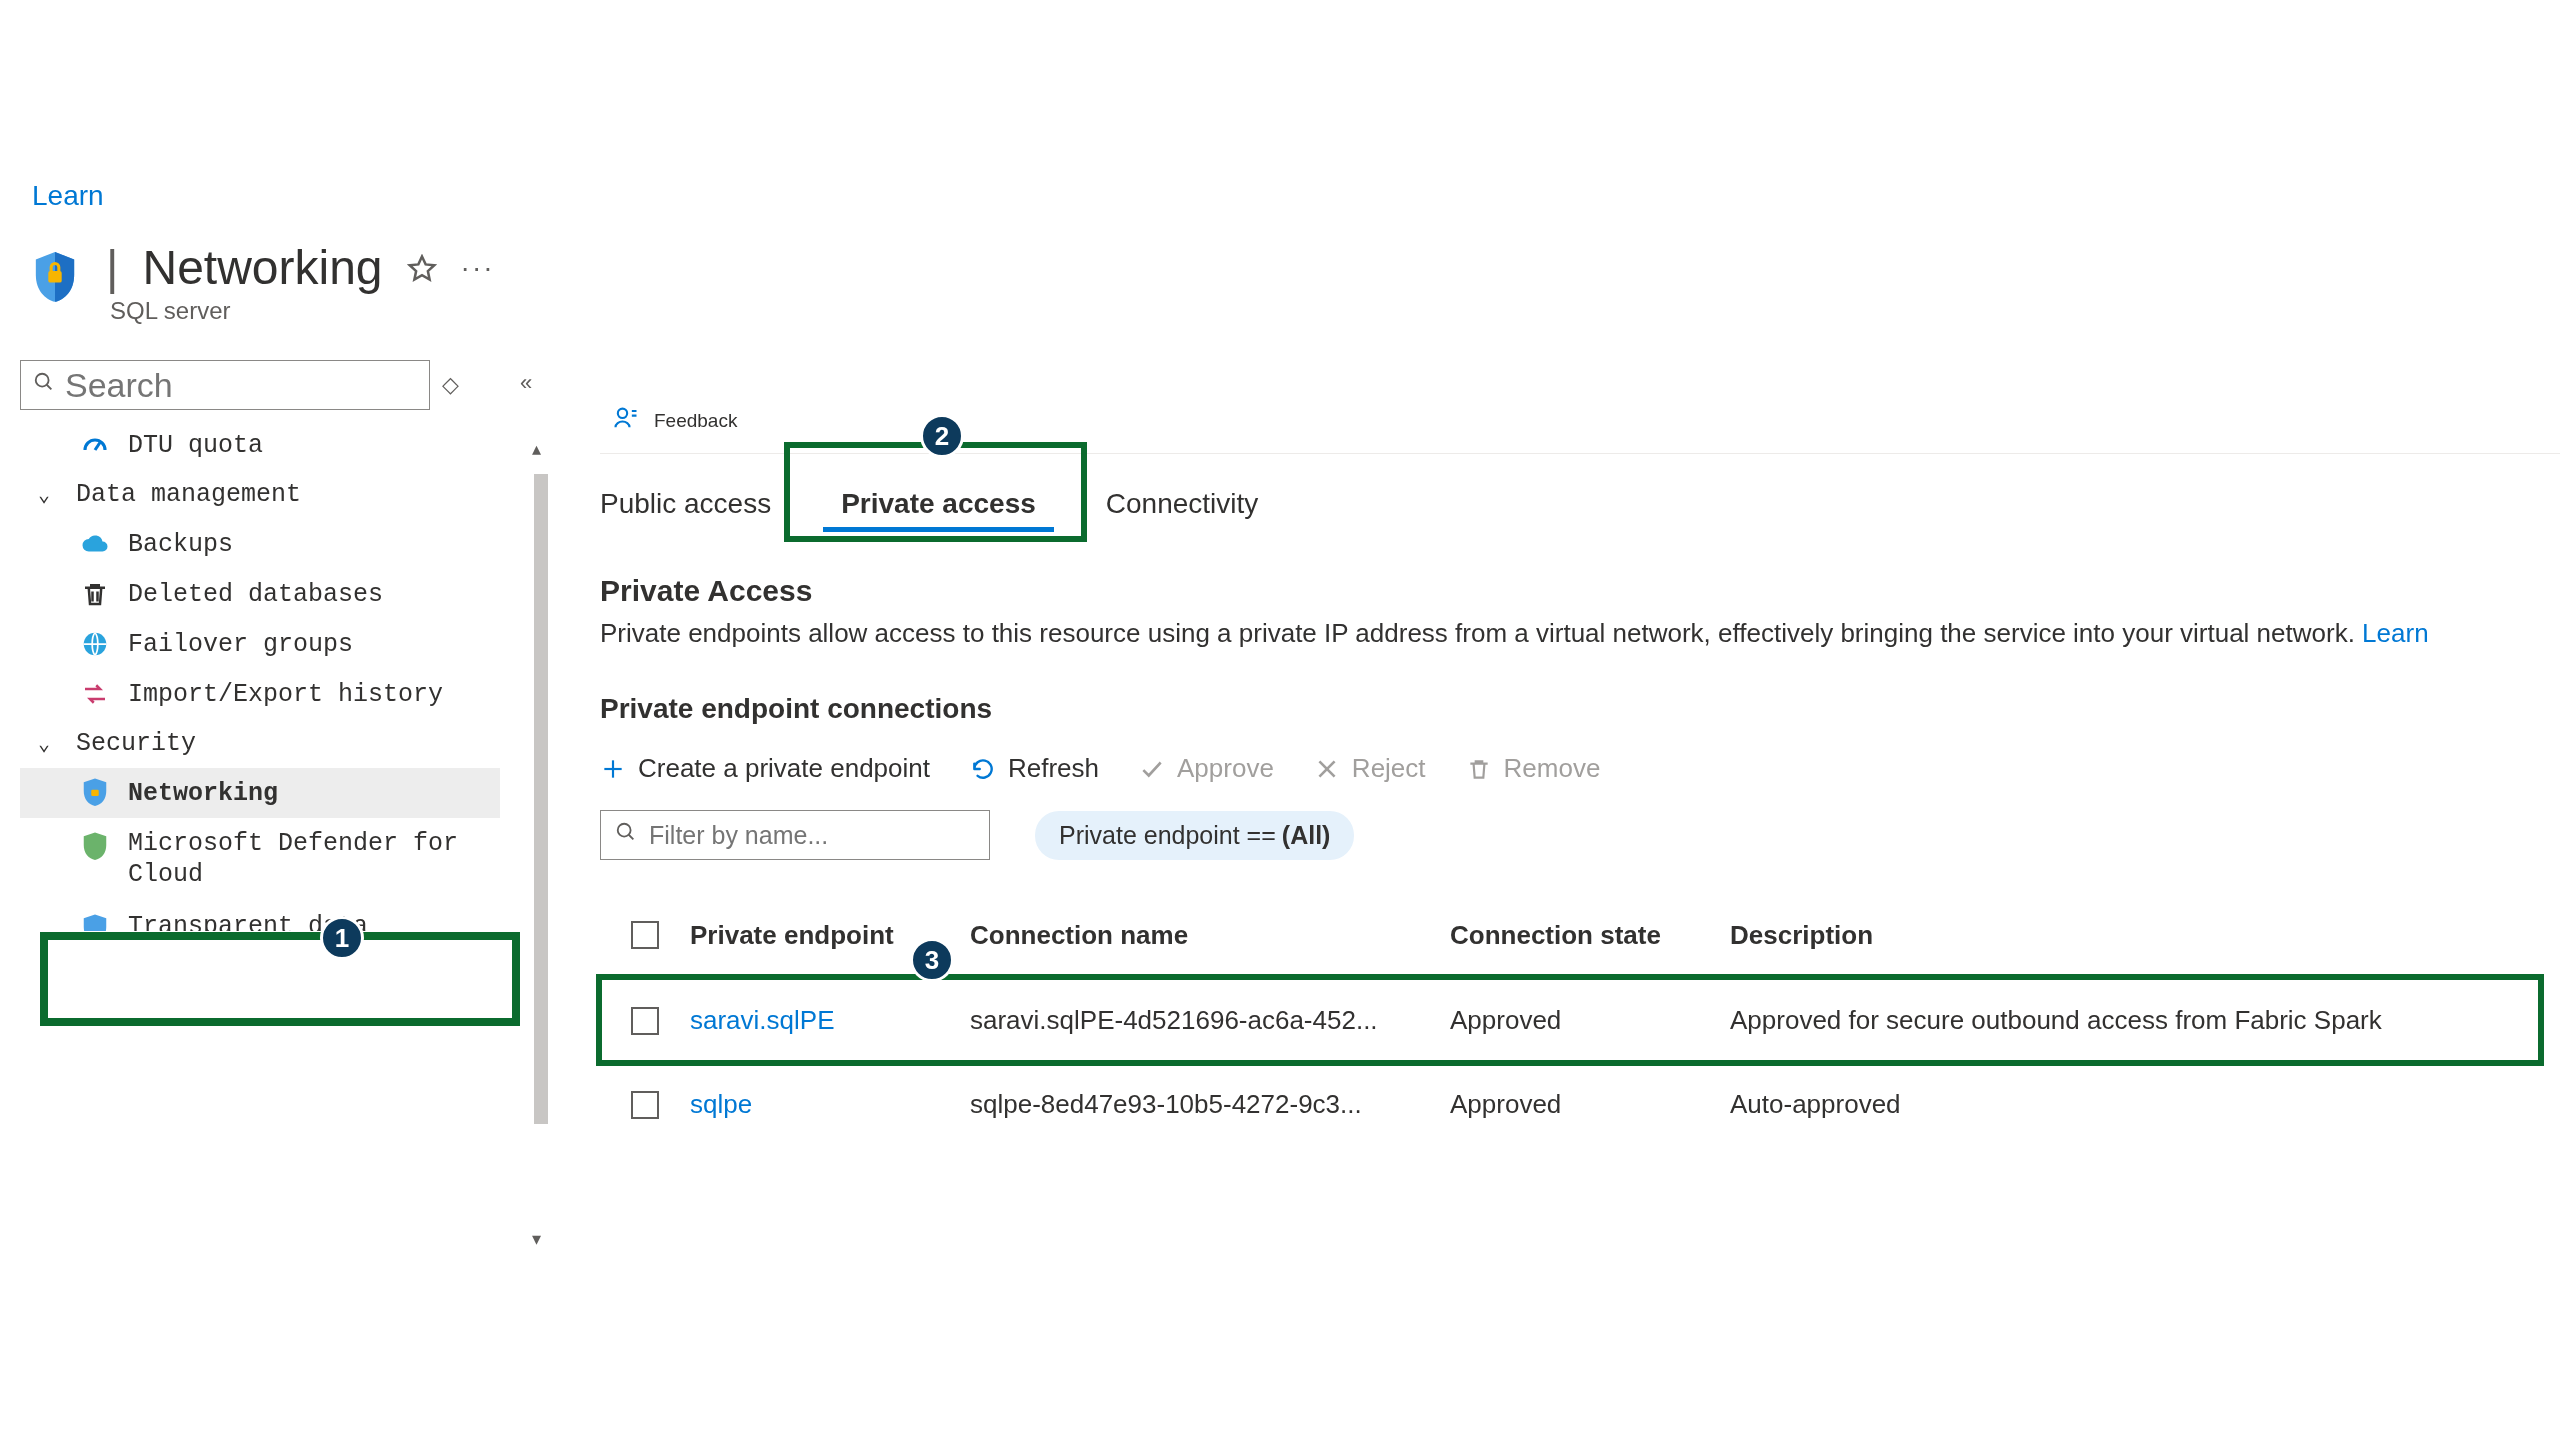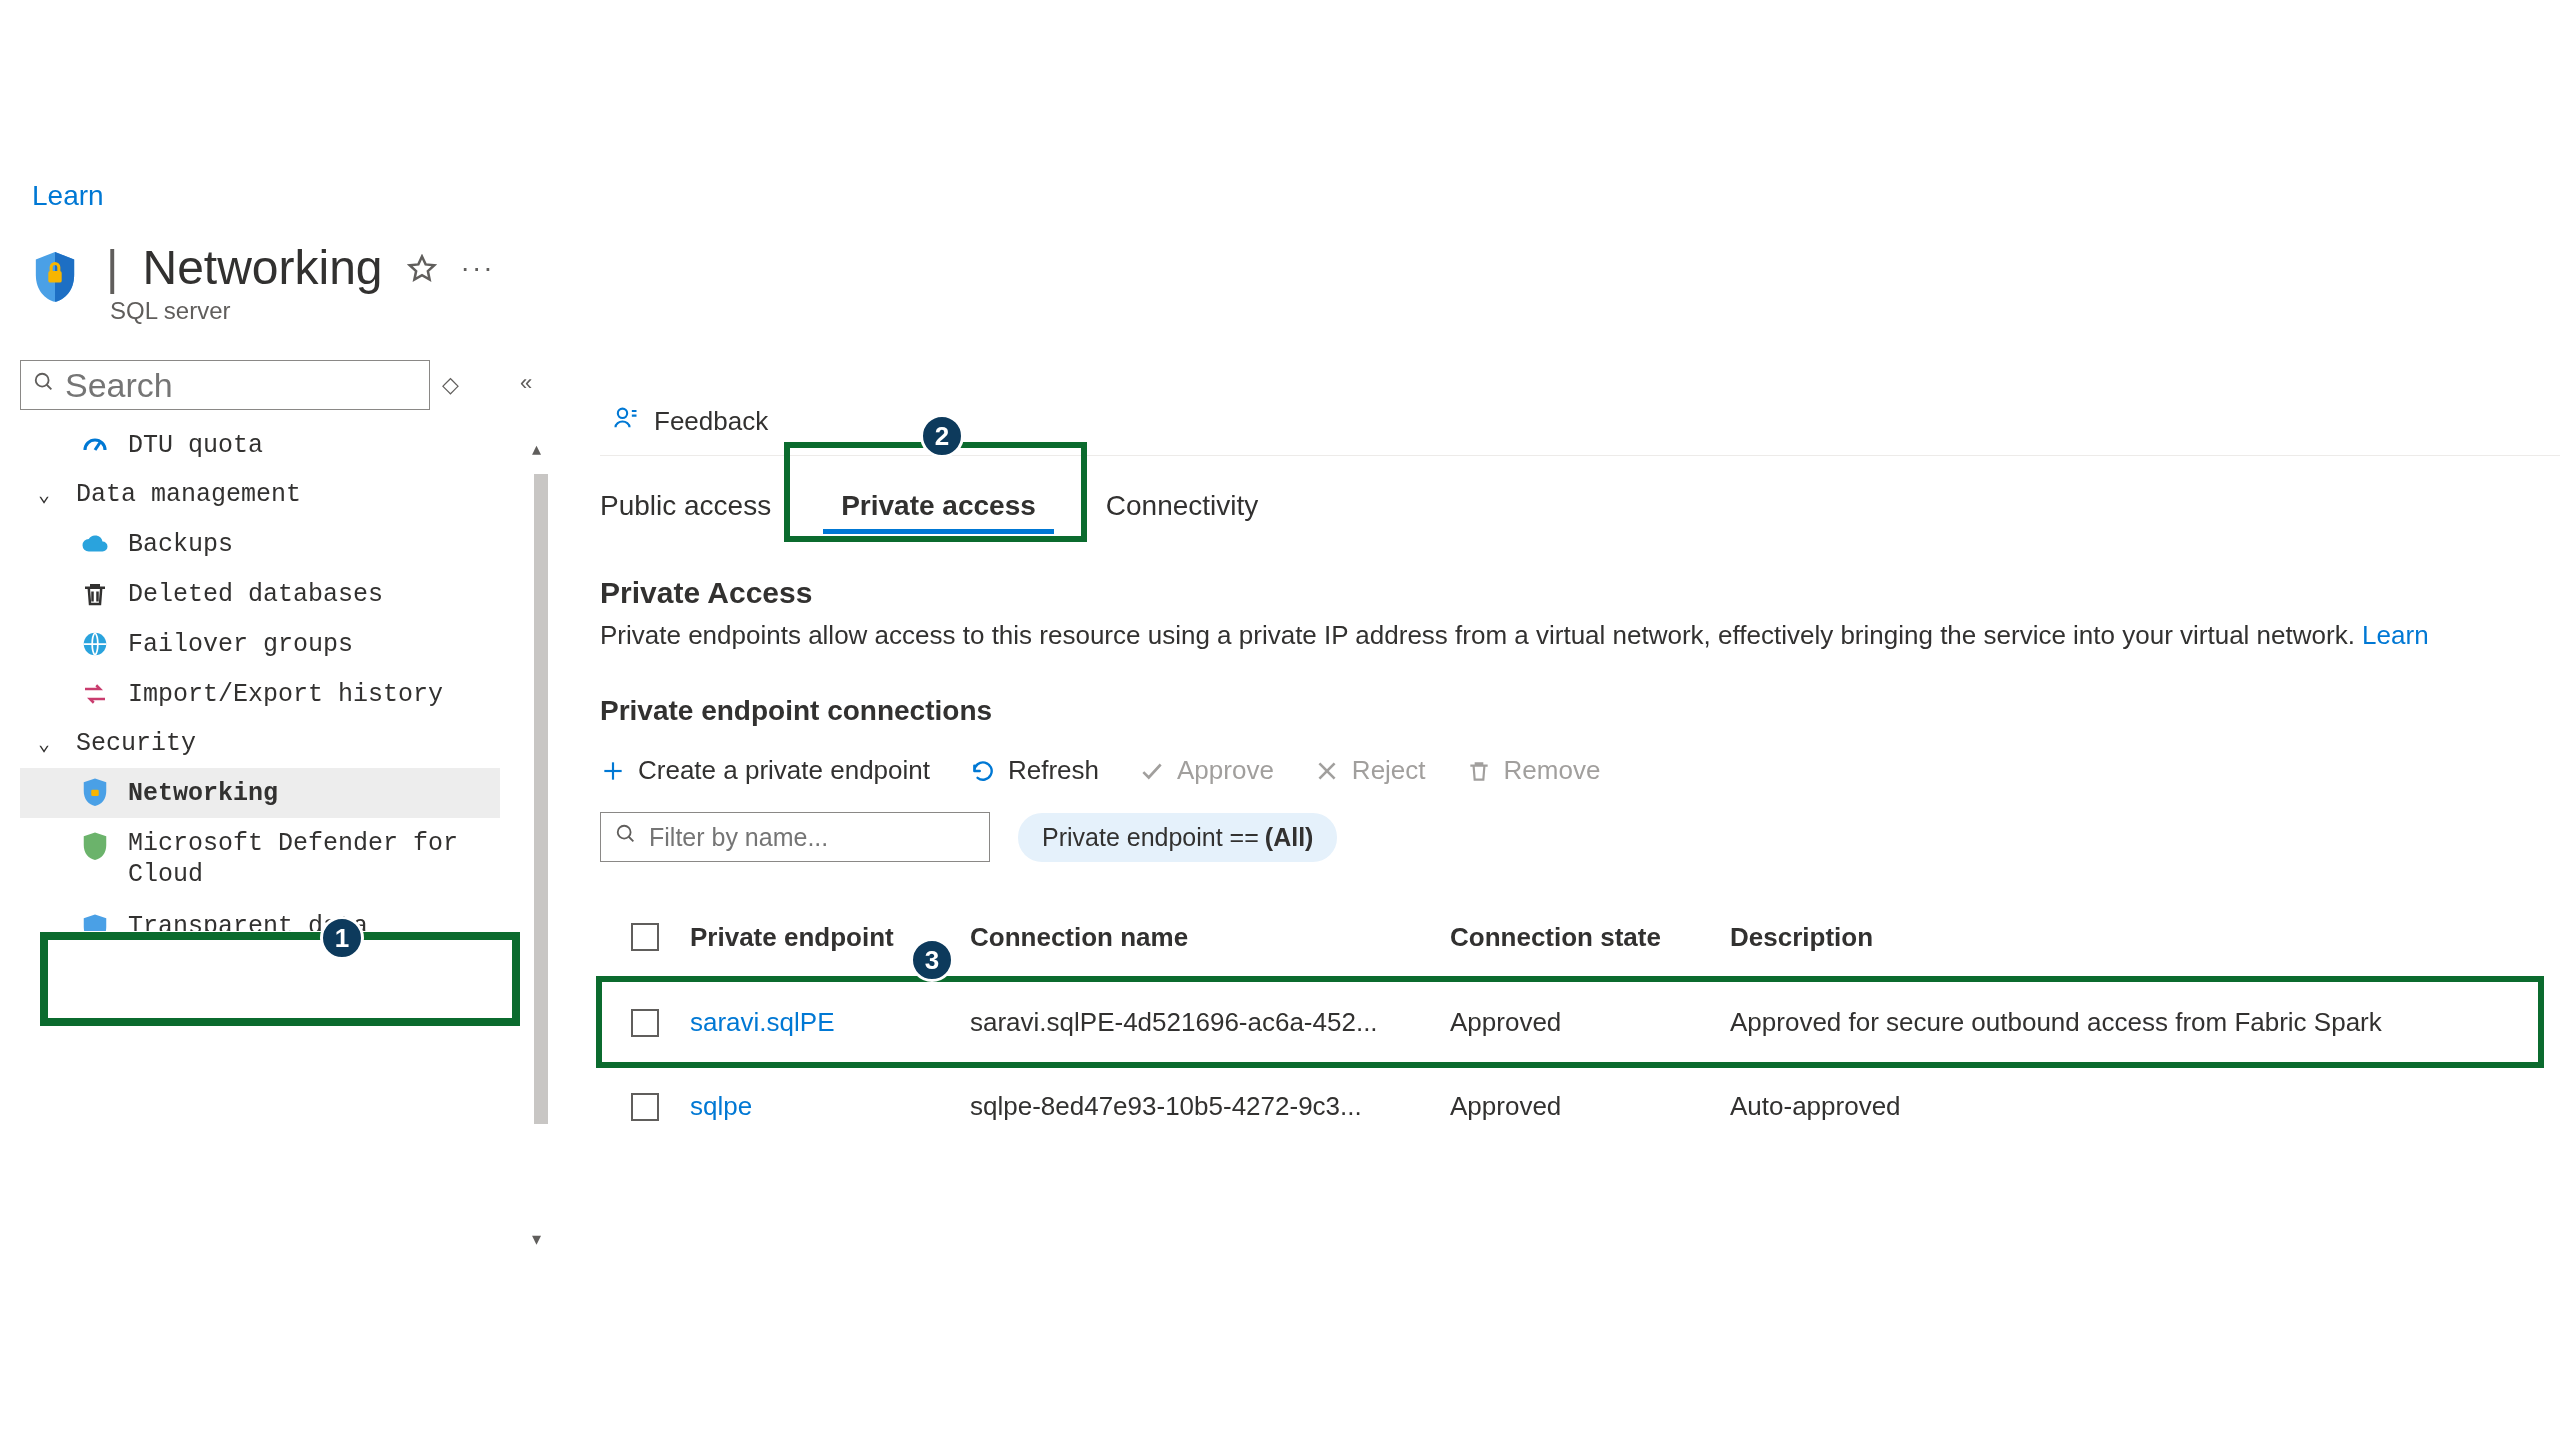--- a/index.html
+++ b/index.html
@@ -112,21 +112,21 @@
   .scrollbar .arrow.down{ bottom:-6px;}
 
   .main {
     position: absolute;
     left: 600px;
     top: 400px;
     right: 0;
   }
   .feedback {
     display: flex; align-items: center; gap: 14px;
-    font-size: 26px; padding: 4px 0 16px 12px;
+    font-size: 19px; padding: 4px 0 16px 12px;
     cursor: pointer;
   }
   .feedback svg { width: 28px; height: 28px; stroke:#0078d4;}
   .main-divider { height:1px; background:#edebe9; margin: 0; }
 
   .tabs { display: flex; gap: 52px; padding: 24px 0 0 0; font-size: 28px; position:relative;}
   .tab { padding: 10px 0; cursor:pointer; position: relative;}
   .tab.active { font-weight: 600; }
   .tab.active::after {
     content: ""; position: absolute; left:0; right:0; bottom:-2px;
@@ -141,21 +141,21 @@
   .section-title { font-size: 30px; font-weight: 600; margin-top: 44px; }
   .section-desc { font-size: 26px; margin-top: 10px; color:#323130; }
   .section-desc a { color:#0078d4; }
   .sub-title { font-size: 28px; font-weight: 600; margin-top: 44px; }
 
   .toolbar { display:flex; align-items:flex-end; gap:40px; margin-top:28px; font-size:26px; }
   .toolbar .tb-item { display:flex; align-items:center; gap:12px; color:#323130; cursor:pointer;}
   .toolbar .tb-item.disabled { color:#a19f9d; cursor:default;}
   .toolbar svg { width:26px; height:26px; }
 
-  .filter-row { display:flex; align-items:center; gap:28px; margin-top:26px; }
+  .filter-row { display:flex; align-items:center; gap:45px; margin-top:26px; }
   .filter-input {
     width: 390px; height:50px; border:1px solid #8a8886;
     display:flex; align-items:center; padding:0 14px; gap:12px;
   }
   .filter-input input { border:none; outline:none; font-size:25px; width:100%; }
   .filter-pill {
     background:#e5f1fb; border-radius: 24px; padding: 10px 24px;
     font-size: 25px; display:flex; gap:6px;
   }
   .filter-pill .bold{ font-weight:600;}

